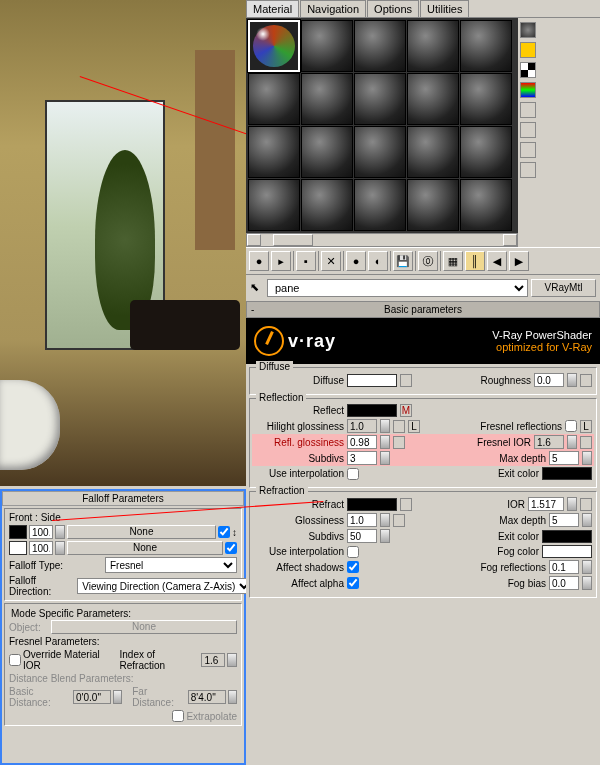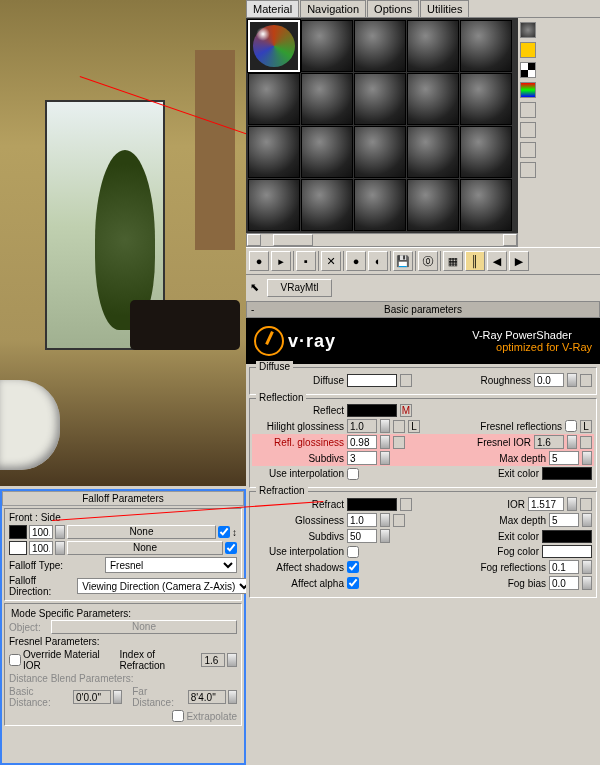--- a/index.html
+++ b/index.html
@@ -43,21 +43,21 @@
 .name-row { display:flex; gap:3px; padding:4px; align-items:center; }
 .name-input { flex:1; height:18px; font-size:11px; padding:0 3px; border:1px solid #888; background:#fff; }
 .type-btn { width:65px; height:18px; font-size:10px; border:1px solid #fff; border-right-color:#888; border-bottom-color:#888; text-align:center; line-height:16px;}
 .section-hdr { background:#b8b4ac; border:1px solid #888; padding:2px; text-align:center; font-size:10px; position:relative; }
 .section-hdr .minus { position:absolute; left:4px; }
 .vray-banner { background:#000; color:#fff; padding:8px; display:flex; align-items:center; gap:8px; }
 .vray-logo { display:flex; align-items:center; }
 .vray-circle { width:30px; height:30px; border:2px solid #f90; border-radius:50%; position:relative; margin-right:4px;}
 .vray-circle::before { content:""; position:absolute; left:12px; top:3px; width:3px; height:14px; background:#f90; transform:rotate(25deg);}
 .vray-text { font-size:18px; font-weight:bold; letter-spacing:1px;}
-.vray-right { margin-left:auto; text-align:center; font-size:11px;}
+.vray-right { margin-left:auto; text-align:right; font-size:11px;}
 .vray-right .orange { color:#f90;margin-left:44px; }
 .param-group { margin:3px; border:1px solid #fff; border-top-color:#888; border-left-color:#888; padding:4px 2px 6px; position:relative;}
 .param-group .gl { position:absolute; top:-7px; left:6px; font-size:10px; background:#d4d0c8; padding:0 3px;}
 .prow { display:flex; align-items:center; padding:1px 2px; gap:3px;}
 .prow .plbl { text-align:right; font-size:10px; width:90px;}
 .colorbox { width:50px; height:13px; border:1px solid #333; }
 .sq { width:12px; height:13px; background:#d4d0c8; border:1px solid #888;}
 .rlbl { font-size:10px; text-align:right; }
 .hl { background:#f8b8b8; }
 .red-line { position:absolute; left:52px; top:520px; width:272px; height:1px; background:red; transform-origin:0 0; transform:rotate(-4deg); z-index:10;}
@@ -209,20 +209,21 @@
     <div style="width:1px;background:#888"></div>
     <div class="tbtn">⓪</div>
     <div style="width:1px;background:#888"></div>
     <div class="tbtn">▦</div>
     <div class="tbtn active">║</div>
     <div class="tbtn">◀</div>
     <div class="tbtn">▶</div>
   </div>
   <div class="name-row">
     <span class="pick">⬉</span>
+    <select class="name-input"><option>pane</option></select>
     <div class="type-btn">VRayMtl</div>
   </div>
   <div class="section-hdr"><span class="minus">-</span><span>Basic parameters</span></div>
 
   <div class="vray-banner">
     <div class="vray-logo">
       <div class="vray-circle"></div>
       <span class="vray-text">v·ray</span>
     </div>
     <div class="vray-right">

